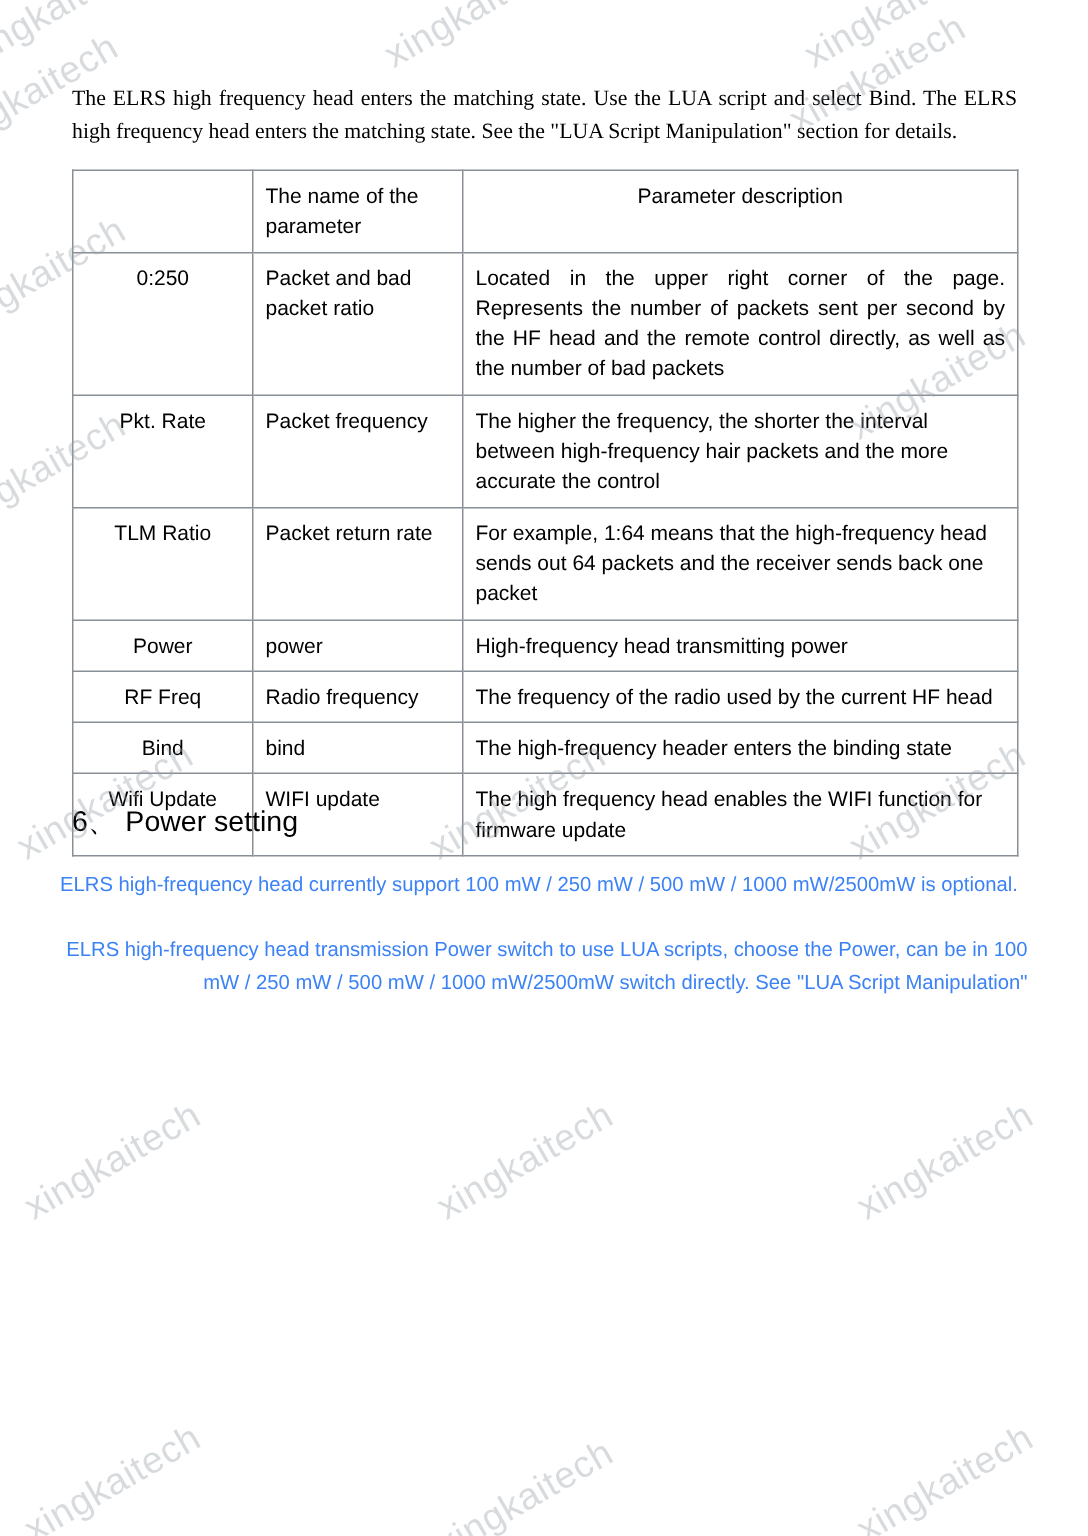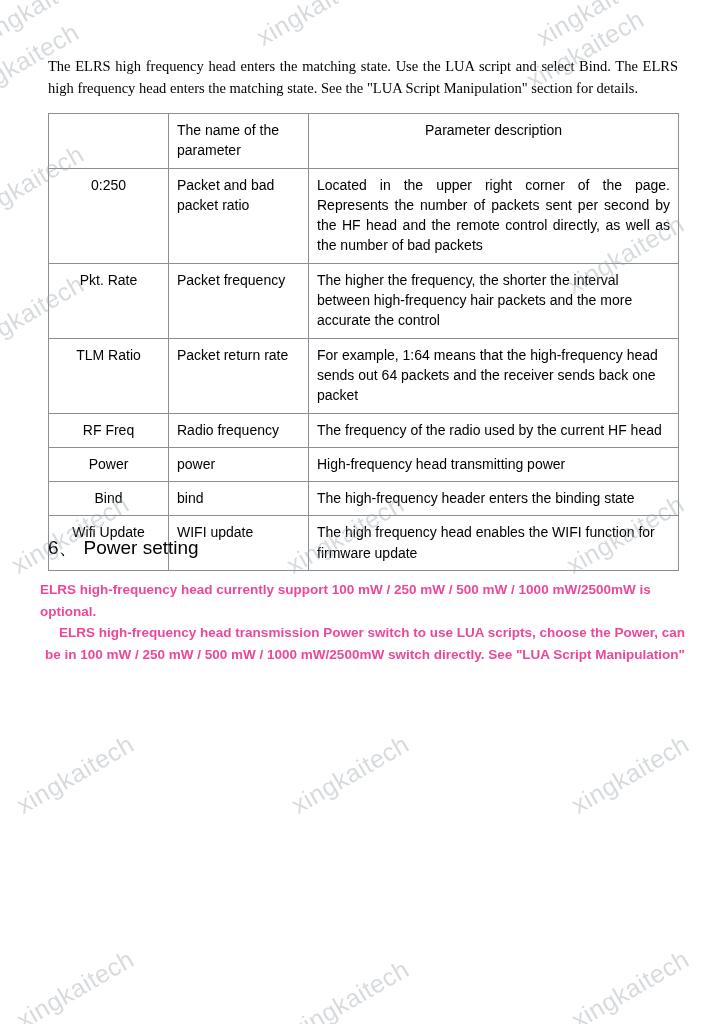--- a/index.html
+++ b/index.html
@@ -92,22 +92,21 @@
     color: #000;
   }
   h2.section-title .num { margin-right: 6px; }
 
   .body-text {
     position: absolute;
     left: 40px;
     width: 645px;
     font-size: 13.5px;
     line-height: 1.7;
-    color: #ec4899;
-    font-weight: bold;
+    color: #3b82f6;
   }
   #p1 { top: 565px; }
   #p2 { top: 608px; text-align: right; }
 </style>
 </head>
 <body>
 
 <div id="watermark-layer">
   <span class="wm" style="left:-30px; top:-8px;">xingkaitech</span>
   <span class="wm" style="left:250px; top:-8px;">xingkaitech</span>
@@ -159,28 +158,28 @@
         <td class="cell-center">Pkt. Rate</td>
         <td>Packet frequency</td>
         <td>The higher the frequency, the shorter the interval between high-frequency hair packets and the more accurate the control</td>
       </tr>
       <tr>
         <td class="cell-center">TLM Ratio</td>
         <td>Packet return rate</td>
         <td>For example, 1:64 means that the high-frequency head sends out 64 packets and the receiver sends back one packet</td>
       </tr>
       <tr>
+        <td class="cell-center">Power</td>
+        <td>power</td>
+        <td>High-frequency head transmitting power</td>
+      </tr>
+      <tr>
         <td class="cell-center">RF Freq</td>
         <td>Radio frequency</td>
         <td>The frequency of the radio used by the current HF head</td>
-      </tr>
-      <tr>
-        <td class="cell-center">Power</td>
-        <td>power</td>
-        <td>High-frequency head transmitting power</td>
       </tr>
       <tr>
         <td class="cell-center">Bind</td>
         <td>bind</td>
         <td>The high-frequency header enters the binding state</td>
       </tr>
       <tr>
         <td class="cell-center">Wifi Update</td>
         <td>WIFI update</td>
         <td>The high frequency head enables the WIFI function for firmware update</td>

